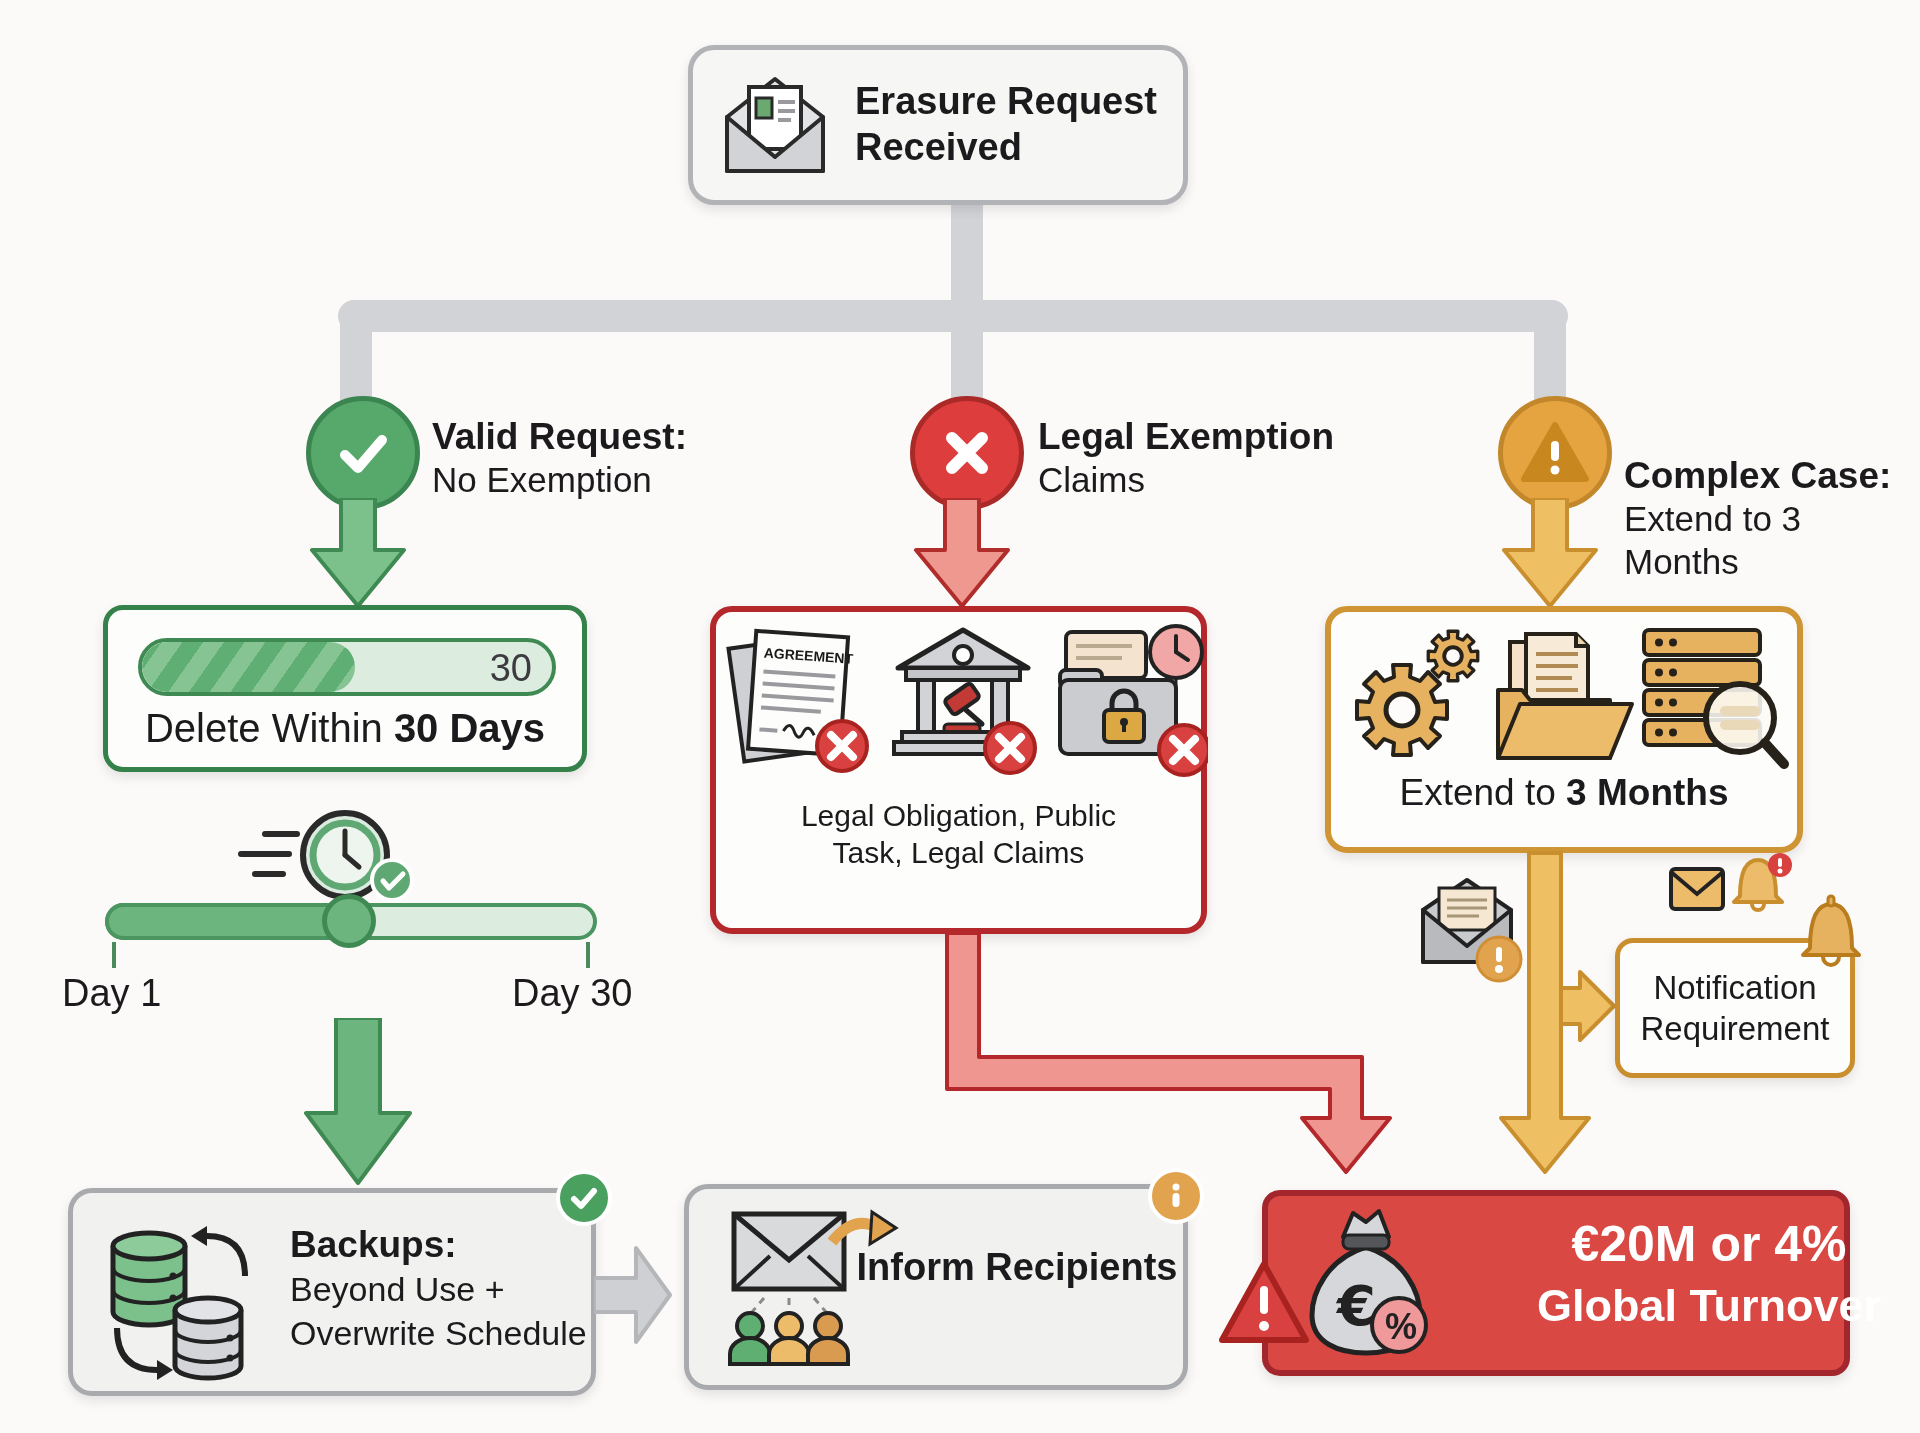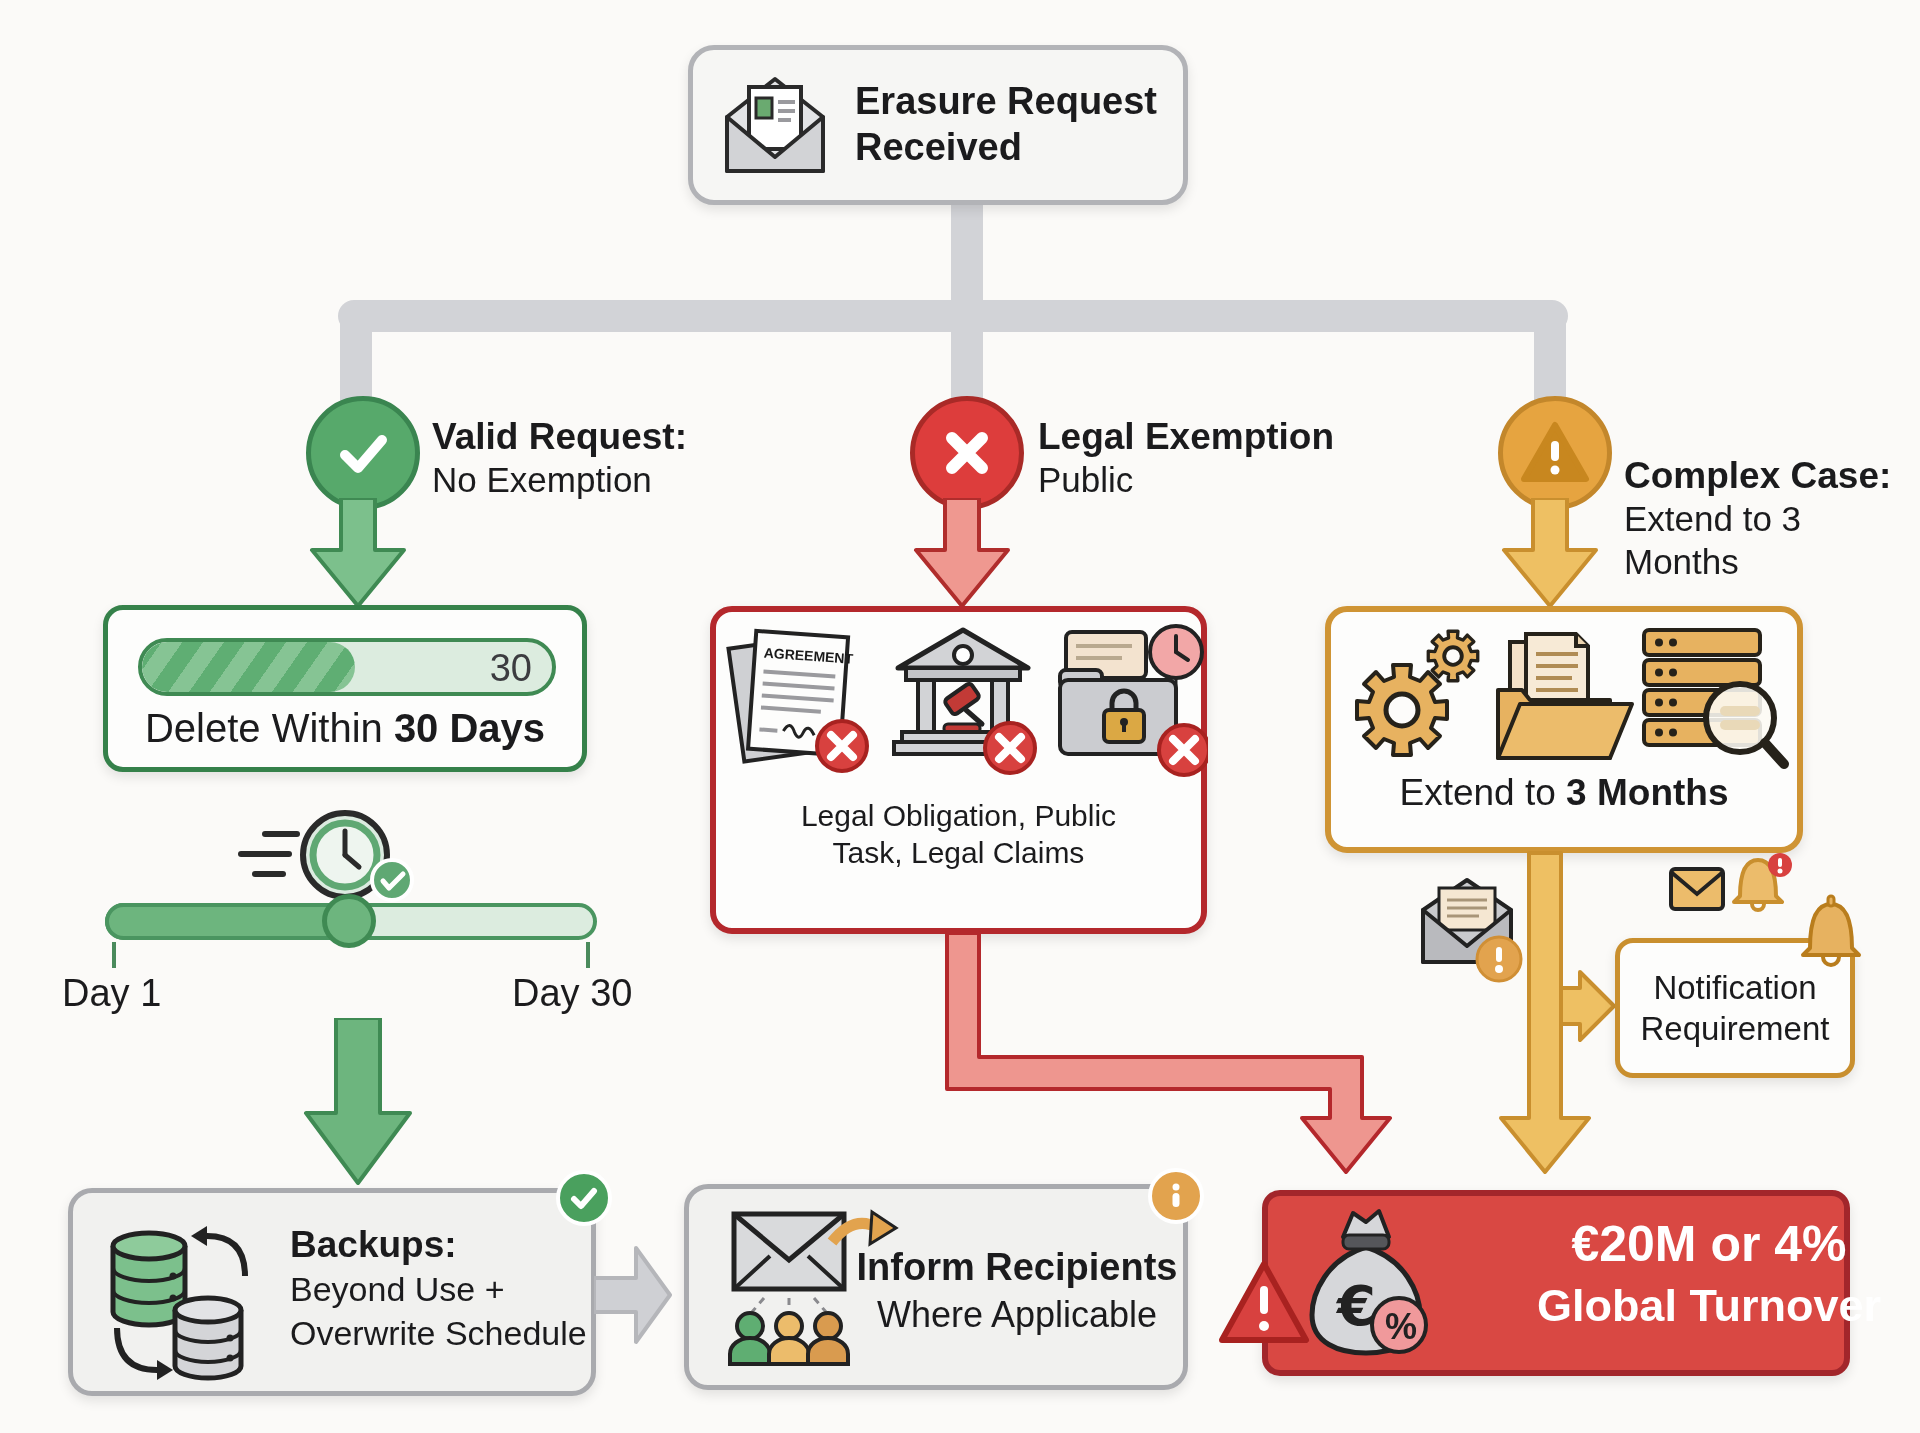--- a/index.html
+++ b/index.html
@@ -97,21 +97,21 @@
     <div class="l2">No Exemption</div>
   </div>
 
   <div class="abs bcircle red" style="left:910px;top:396px;">
     <svg width="60" height="60" viewBox="0 0 60 60">
       <path d="M15,15 L45,45 M45,15 L15,45" stroke="#ffffff" stroke-width="12" stroke-linecap="round"></path>
     </svg>
   </div>
   <div class="abs blabel" style="left:1038px;top:414px;">
     <div class="l1">Legal Exemption</div>
-    <div class="l2">Public</div>
+    <div class="l2">Claims</div>
   </div>
 
   <div class="abs bcircle orange" style="left:1498px;top:396px;">
     <svg width="70" height="64" viewBox="0 0 70 64">
       <polygon points="35,4 66,58 4,58" fill="#c8871f" stroke="#c8871f" stroke-width="6" stroke-linejoin="round"></polygon>
       <rect x="31" y="20" width="8" height="20" rx="4" fill="#ffffff"></rect>
       <circle cx="35" cy="49" r="4.5" fill="#ffffff"></circle>
     </svg>
   </div>
   <div class="abs blabel" style="left:1624px;top:414px;margin-top:39px;">
@@ -209,21 +209,20 @@
       <circle cx="38" cy="120" r="13" fill="#5fae72"></circle>
       <path d="M18,158 v-10 a20,16 0 0 1 40,0 v10 Z" fill="#5fae72"></path>
       <circle cx="77" cy="120" r="13" fill="#ecbc6b"></circle>
       <path d="M57,158 v-10 a20,16 0 0 1 40,0 v10 Z" fill="#ecbc6b"></path>
       <circle cx="116" cy="120" r="13" fill="#d99b4f"></circle>
       <path d="M96,158 v-10 a20,16 0 0 1 40,0 v10 Z" fill="#d99b4f"></path>
     </g>
   </svg>
   <div class="abs inf-text">
     <div class="t">Inform Recipients</div>
-    <div class="r">Where Applicable</div>
   </div>
   <div class="abs badge" style="left:1148px;top:1168px;width:56px;height:56px;background:#e2a34e;border:4px solid #ffffff;">
     <svg width="30" height="30" viewBox="0 0 30 30">
         <circle cx="15" cy="6" r="3.5" fill="#ffffff"></circle>
         <rect x="11.5" y="12" width="7" height="14" rx="3.5" fill="#ffffff"></rect>
       </svg>
   </div>
 
   <div class="abs exempt-box shadow"></div>
   <svg class="abs" style="left:722px;top:622px;" width="150" height="155" viewBox="0 0 150 155">

